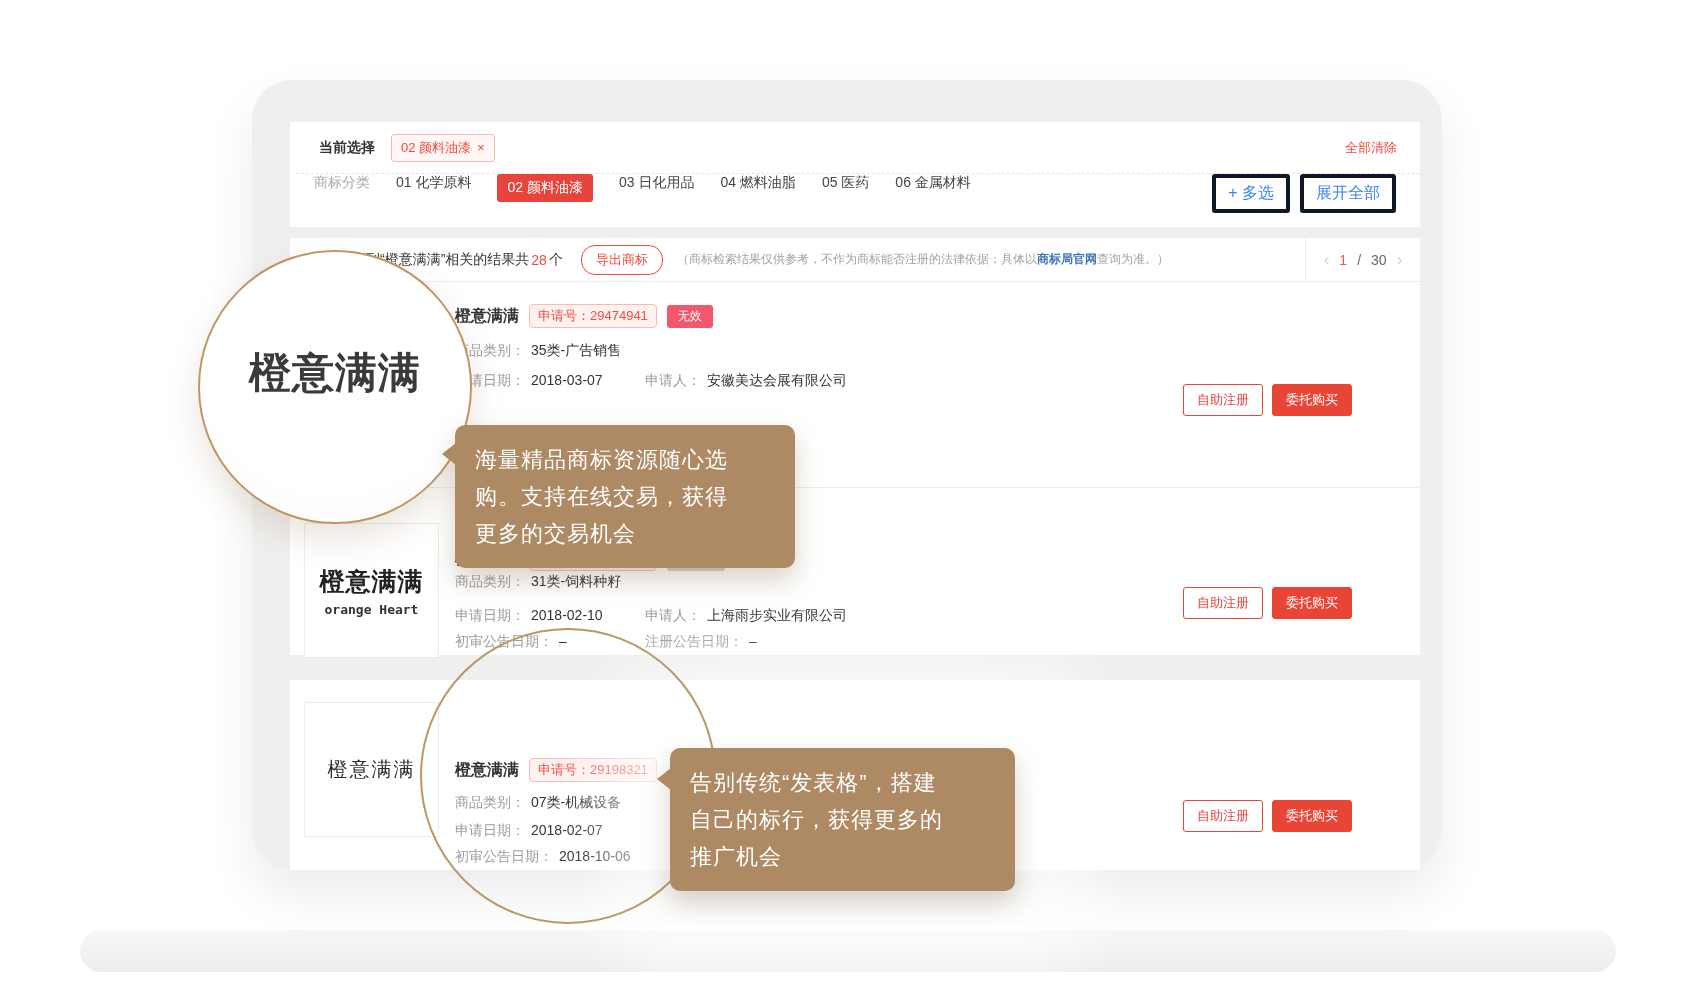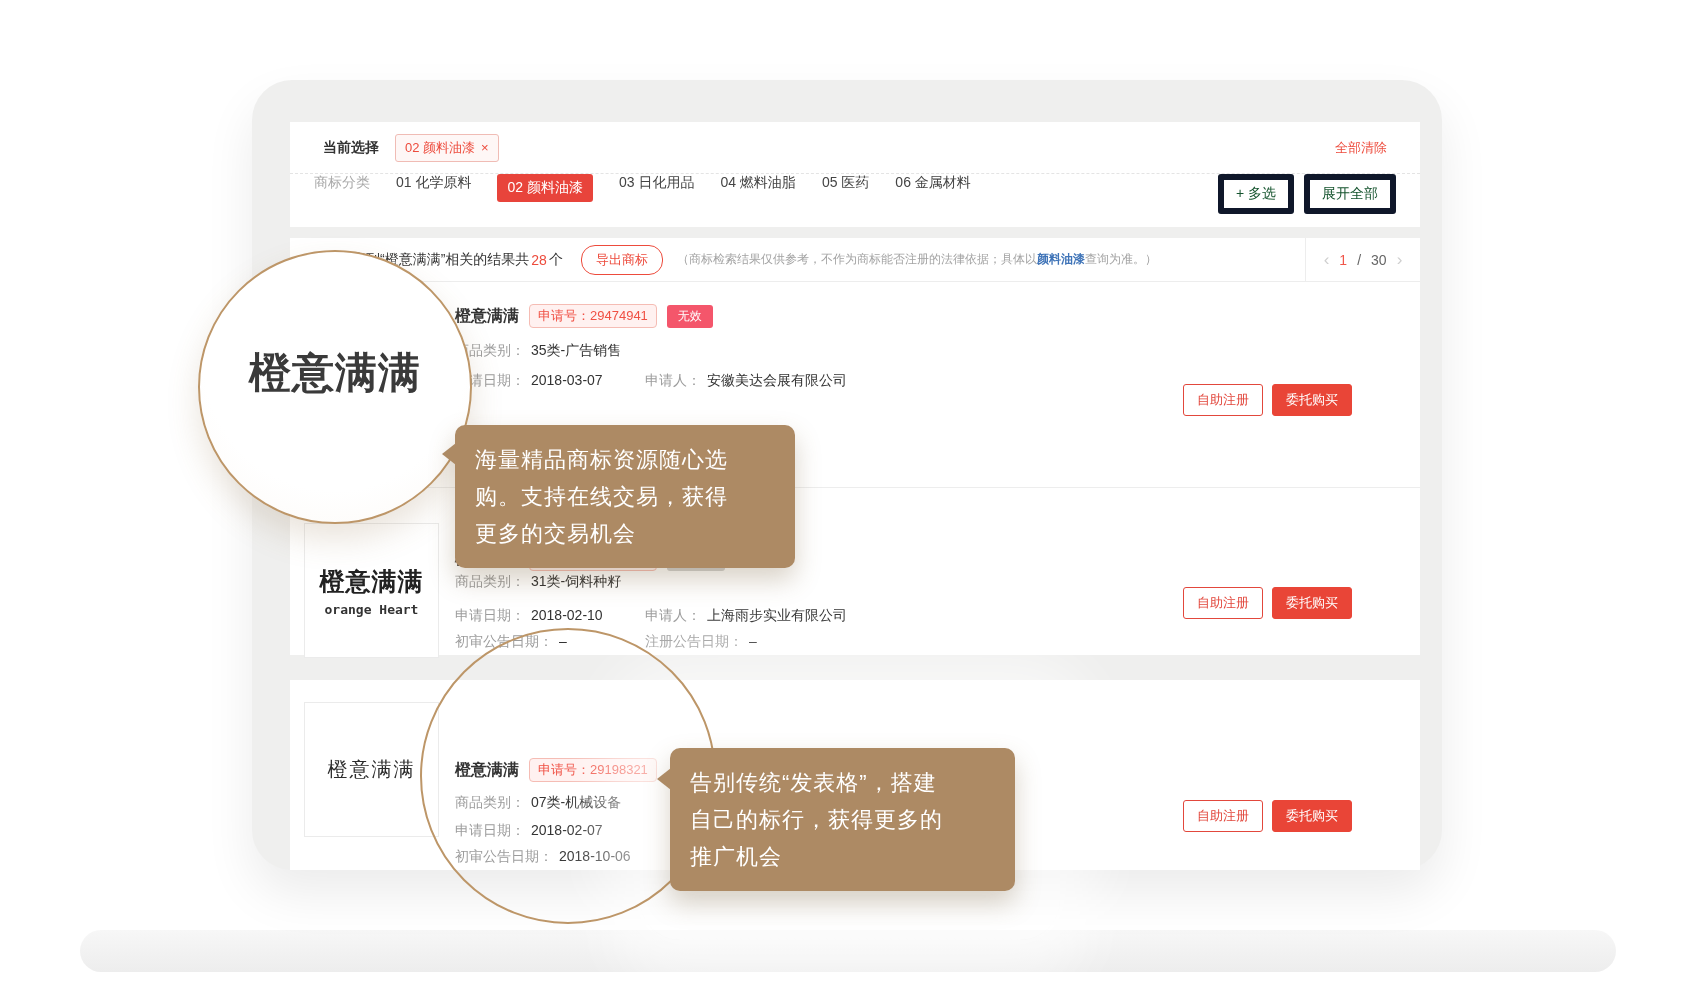--- a/index.html
+++ b/index.html
@@ -12,34 +12,34 @@
     background:linear-gradient(#f7f7f7,#ededed);}
 
   
   .card{position:absolute;left:252px;top:80px;width:1190px;height:790px;border-radius:40px;
     background:#efefee;box-shadow:0 24px 50px rgba(0,0,0,.08);}
 
   .panel{position:absolute;left:38px;width:1130px;background:#ffffff;}
 
   
   .panel-a{top:42px;height:105px;}
-  .row-a1{position:absolute;left:0;right:0;top:0;height:52px;border-bottom:1px dashed #e4e4e4;
-    display:flex;align-items:center;padding:0 33px;}
+  .row-a1{position:absolute;left:6px;right:0;top:0;height:52px;border-bottom:1px dashed #e4e4e4;
+    display:flex;align-items:center;padding:0 23px;}
   .cur-label{font-size:14px;color:#333;font-weight:700;margin-right:16px;}
   .sel-tag{display:inline-flex;align-items:center;gap:6px;border:1px solid #f0bcb5;background:#fef7f6;
     color:#ed4b3c;font-size:13px;padding:4px 9px;border-radius:3px;cursor:pointer;}
   .sel-tag .x{font-size:13px;line-height:1;}
   .clear-all{margin-left:auto;color:#ed4b3c;font-size:13px;cursor:pointer;}
   .row-a2{position:absolute;left:0;right:0;top:52px;height:53px;display:flex;align-items:flex-start;
     padding:0 24px;gap:26px;}
   .cat-label{font-size:14px;color:#a8a8a8;}
   .cat-item{font-size:14px;color:#444;cursor:pointer;white-space:nowrap;}
   .cat-item.active{background:#e8443b;color:#fff;padding:5px 10px;border-radius:3px;}
   .cat-actions{margin-left:auto;display:flex;gap:10px;}
-  .ghost-btn{border:6px solid #0f172a;background:#fff;color:#14532d;font-size:14px;padding:5px 12px;
+  .ghost-btn{border:4px solid #0f172a;background:#fff;color:#3b82f6;font-size:16px;padding:5px 12px;
     border-radius:3px;cursor:pointer;white-space:nowrap;}
 
   
   .panel-b1{top:158px;height:417px;}
   .panel-b2{top:600px;height:190px;}
 
   .res-header{position:absolute;left:0;right:0;top:0;height:44px;border-bottom:1px solid #ededed;
     display:flex;align-items:center;padding:0 0 0 20px;font-size:14px;color:#333;}
   .res-count{color:#ed4b3c;margin:0 2px;text-align:right;}
   .export-btn{border:1px solid #ed4b3c;color:#ed4b3c;background:#fff;font-size:13px;
@@ -158,21 +158,21 @@
         </span>
       </div>
     </div>
 
     <div class="panel panel-b1">
       <div class="res-header">
         <span>为您检索到“橙意满满”相关的结果共</span>
           <span class="res-count">28</span>
           <span> 个</span>
         <span class="export-btn">导出商标</span>
-        <span class="disclaimer"><span>（商标检索结果仅供参考，不作为商标能否注册的法律依据；具体以</span><span class="lnk">颜料油漆</span><span>查询为准。）</span></span>
+        <span class="disclaimer"><span>（商标检索结果仅供参考，不作为商标能否注册的法律依据；具体以</span><span class="lnk">商标局官网</span><span>查询为准。）</span></span>
         <span class="pager">
           <span class="pg-arrow">‹</span>
           <span class="pg-cur">1</span>
           <span>/</span>
           <span>30</span>
           <span class="pg-arrow">›</span>
         </span>
       </div>
 
       <div class="result-row row1">

